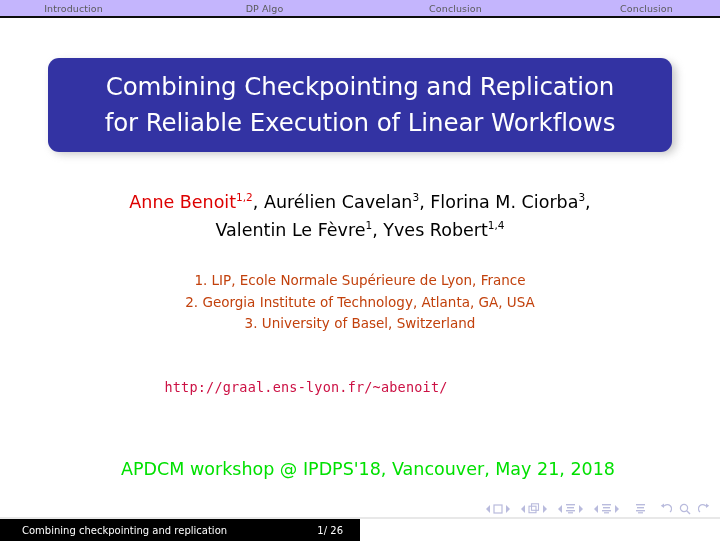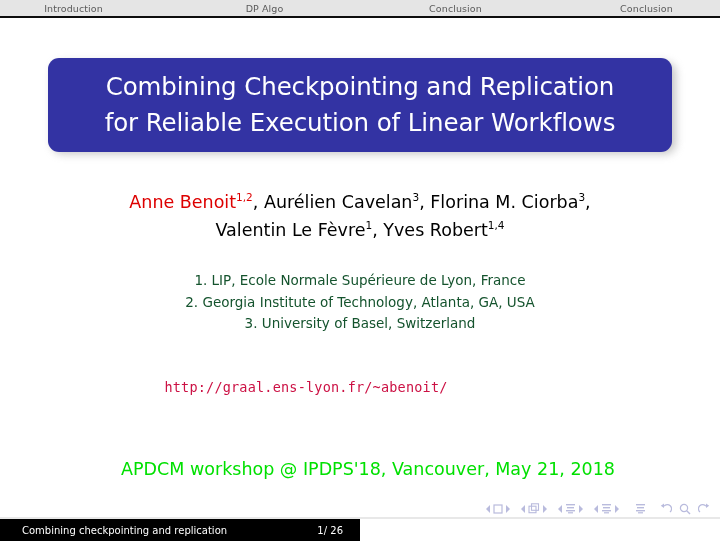--- a/index.html
+++ b/index.html
@@ -14,21 +14,21 @@
     overflow: hidden;
     position: relative;
   }
 
   
   #navbar {
     position: absolute;
     left: 0; top: 0;
     width: 720px;
     height: 16px;
-    background: #e5e5e5;
+    background: #c4b5fd;
     display: flex;
     gap: 44px;
   }
   #navbar .nav-section {
     flex: 1 1 20%;
     height: 16px;
     display: flex;
     align-items: center;
     justify-content: center;
     color: #5a5a5a;
@@ -97,21 +97,21 @@
   }
 
   
   #affiliations {
     position: absolute;
     left: 0; top: 270px;
     width: 720px;
     text-align: center;
     font-size: 13.5px;
     line-height: 21.5px;
-    color: #14532d;
+    color: #c2410c;
   }
 
   
   #url-line {
     position: absolute;
     left: 0; top: 379px;
     width: 612px;
     text-align: center;
     font-family: "DejaVu Sans Mono", monospace;
     font-size: 13.5px;

